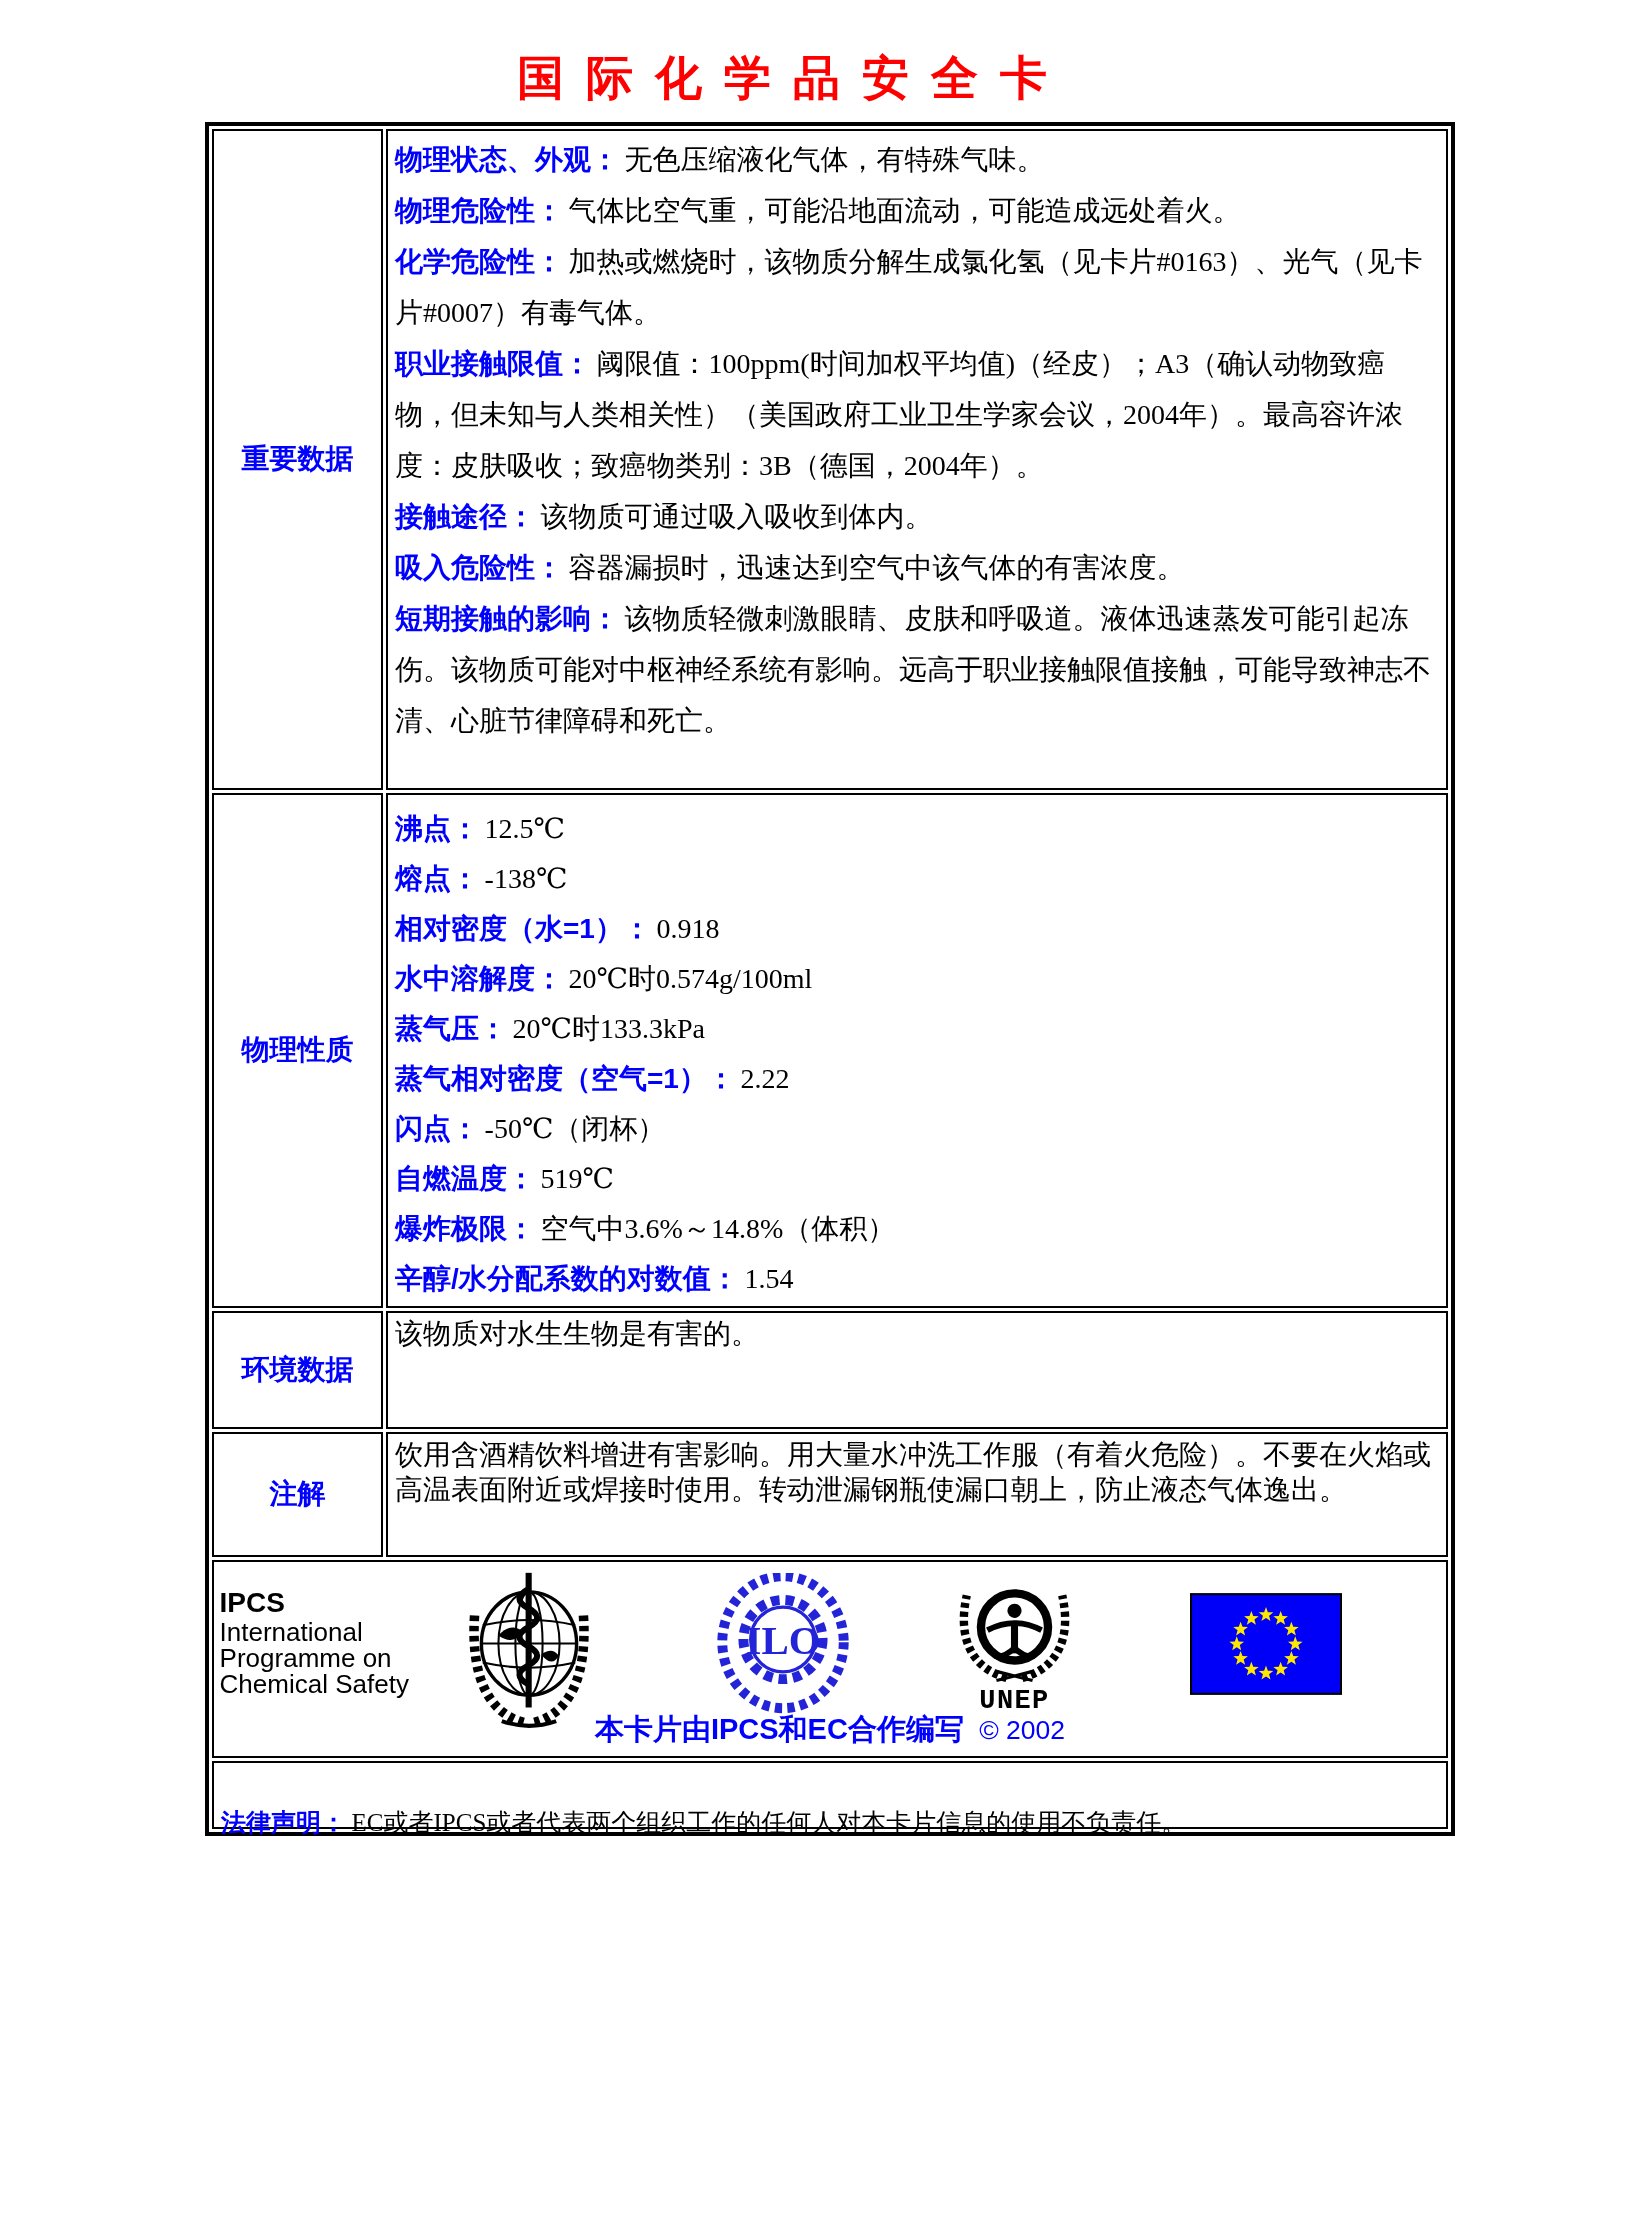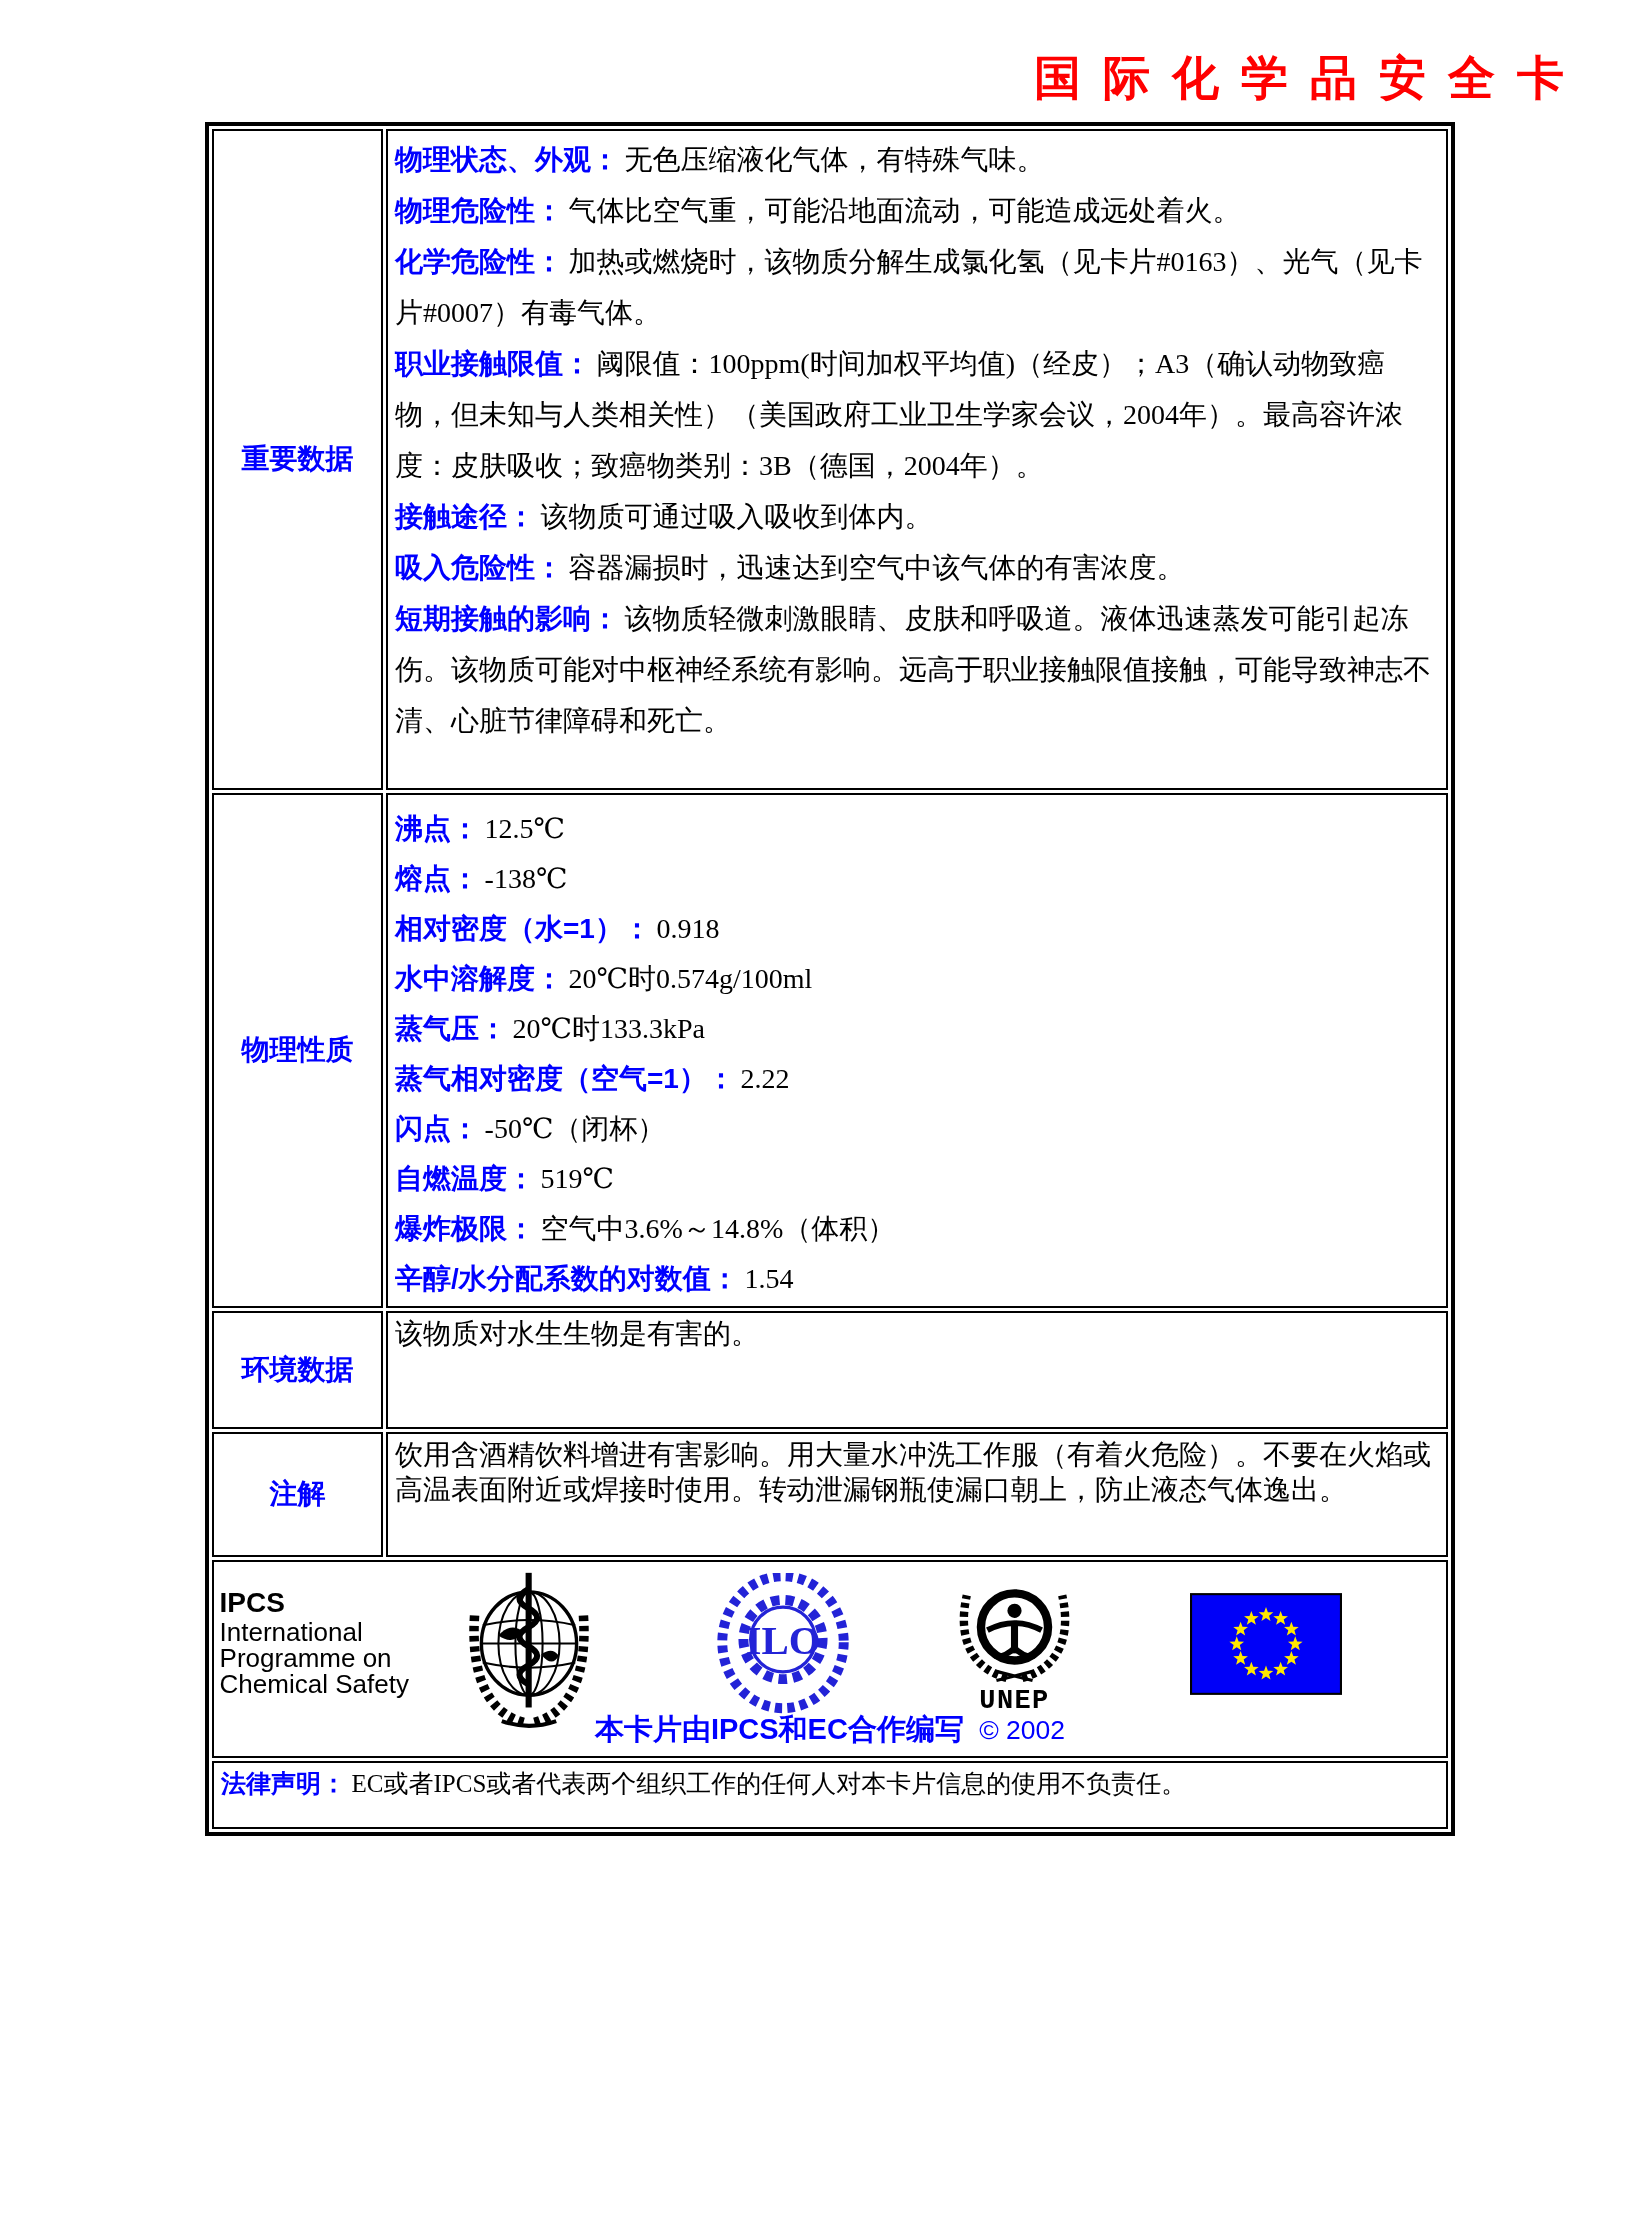--- a/index.html
+++ b/index.html
@@ -1,21 +1,21 @@
 <!DOCTYPE html>
 <html style="font-size:11px"><head>
 <meta charset="utf-8">
 <style>
   html,body{margin:0;padding:0;background:#ffffff;}
   body{width:1652px;height:2239px;position:relative;
        font-family:"Liberation Serif","DejaVu Serif",serif;color:#000;}
   .page{position:absolute;left:0;top:0;width:1652px;height:2239px;background:#fff;}
 
   .doc-title{position:absolute;left:0;top:47px;width:1586px;margin:0;
-             text-align:right;color:#FF0000;font-weight:bold;font-size:47px;
+             text-align:center;color:#FF0000;font-weight:bold;font-size:47px;
              letter-spacing:22px;font-family:"Liberation Serif","DejaVu Serif",serif;}
 
   table.card{position:absolute;left:205px;top:122px;width:1250px;
              border:4.2px solid #000;border-collapse:separate;border-spacing:3.5px;
              table-layout:fixed;background:#fff;}
   td{border:2.1px solid #000;padding:0;background:#fff;vertical-align:top;}
 
   .label-cell{vertical-align:middle;text-align:center;color:#0000FF;font-weight:bold;
               font-size:28px;font-family:"Liberation Sans","DejaVu Sans",sans-serif;}
   .content-cell{padding:2.8px 7px;font-size:28px;line-height:35px;}
@@ -48,21 +48,21 @@
   .unep-word{font-family:Liberation Mono, monospace;font-weight:bold;
              font-size:27px;line-height:31px;letter-spacing:1.4px;margin-top:-4.2px;}
   .eu-flag{left:976px;top:31px;}
   .caption{position:absolute;left:0;right:0;bottom:5.6px;text-align:center;color:#0000FF;}
   .caption .cap-main{font-size:29px;font-weight:bold;
                      font-family:"Liberation Sans","DejaVu Sans",sans-serif;}
   .caption .cap-copy{font-size:26.5px;margin-left:15.3px;
                      font-family:"Liberation Sans","DejaVu Sans",sans-serif;}
 
   .legal-cell{height:64px;}
-  .legal-inner{display:flex;align-items:flex-start;height:100%;padding:4px 7px;font-size:25px;}
+  .legal-inner{display:flex;align-items:flex-end;height:100%;padding:12px 7px;font-size:25px;}
   .legal-inner .slabel{font-size:25px;}
 </style>
 </head>
 <body>
 
 <div class="page">
 
   <h1 class="doc-title">国际化学品安全卡</h1>
 
   <table class="card">

